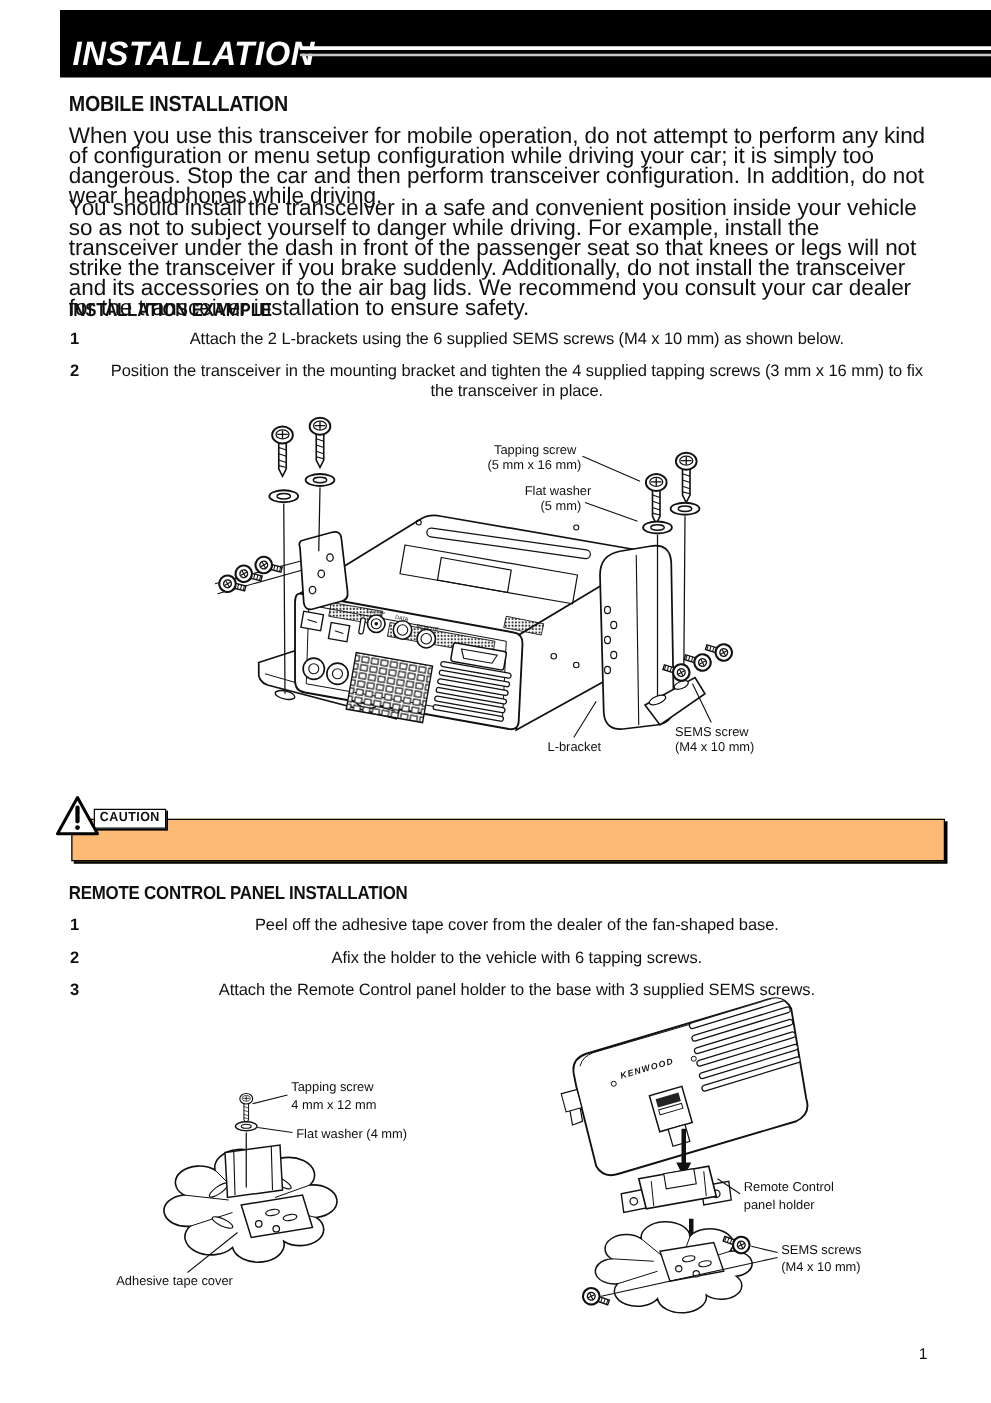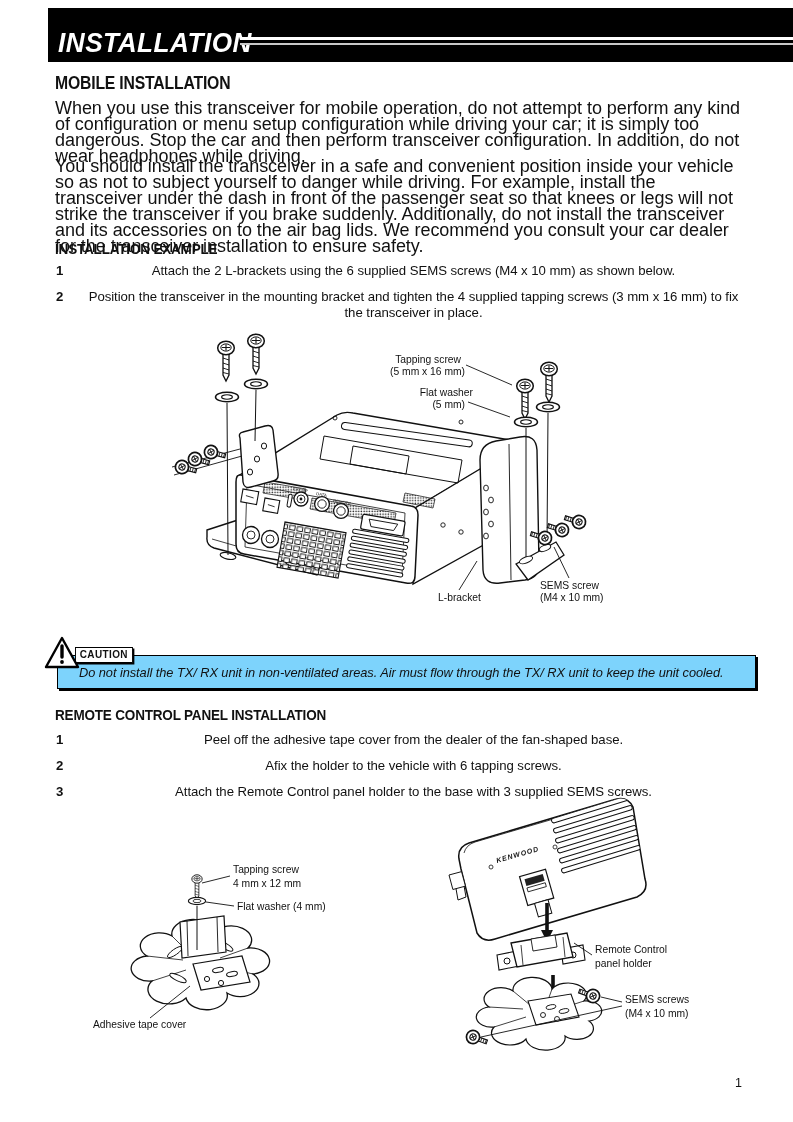--- a/index.html
+++ b/index.html
@@ -30,21 +30,21 @@
     transform:scaleX(0.9);transform-origin:left top;white-space:nowrap;
   }
   .para{font-size:18px;line-height:15.9px;width:692px;letter-spacing:-0.05px;}
   .step{display:flex;font-size:13.2px;line-height:15.9px;width:692px;}
   .step-num{font-weight:bold;width:23px;flex:none;}
   .step-text{flex:1;letter-spacing:-0.05px;text-align:center;}
   
   .caution-box{
     left:57px;top:655px;width:697px;height:32px;
     border:1.3px solid #000;box-shadow:2px 2px 0 0 #000;
-    display:flex;align-items:center;background:#7dd3fc;
+    display:flex;align-items:center;background:#fdba74;
   }
   .caution-text{
     font-style:italic;font-size:12.8px;padding-left:21px;letter-spacing:-0.05px;
   }
   .caution-label{
     position:absolute;top:-9px;left:17px;background:#fff;
     border:1.2px solid #000;box-shadow:1.5px 1.5px 0 0 #000;
     font-size:10.5px;font-weight:bold;letter-spacing:0.4px;
     padding:0px 4px 1px 4px;line-height:13px;
     transform:scaleX(0.95);transform-origin:left top;
@@ -242,21 +242,20 @@
     <text class="dlabel" x="345" y="64" text-anchor="end">Flat washer</text>
     <text class="dlabel" x="337" y="76" text-anchor="end">(5 mm)</text>
     <text class="dlabel" x="412" y="257">SEMS screw</text>
     <text class="dlabel" x="412" y="269">(M4 x 10 mm)</text>
     <text class="dlabel" x="310" y="269">L-bracket</text>
   </g>
 </svg>
 
 <div class="abs caution-box">
   <div class="caution-label">CAUTION</div>
-  <div class="caution-text">Do not install the TX/ RX unit in non-ventilated areas.  Air must flow through the TX/ RX unit to keep the unit cooled.</div>
 </div>
 <svg class="abs caution-tri" width="36" height="34" viewBox="0 0 36 34">
   <path d="M18,2 L34,31 L2,31 Z" fill="#fff" stroke="#000" stroke-width="2.4" stroke-linejoin="round"></path>
   <path d="M18,10 L18,21" stroke="#000" stroke-width="3.4" stroke-linecap="round"></path>
   <circle cx="18" cy="26" r="1.9" fill="#000"></circle>
 </svg>
 
 <div class="abs h2" style="left:55px;top:706px;">REMOTE CONTROL PANEL INSTALLATION</div>
 <div class="abs step" style="left:56px;top:732px;">
   <span class="step-num">1</span>

